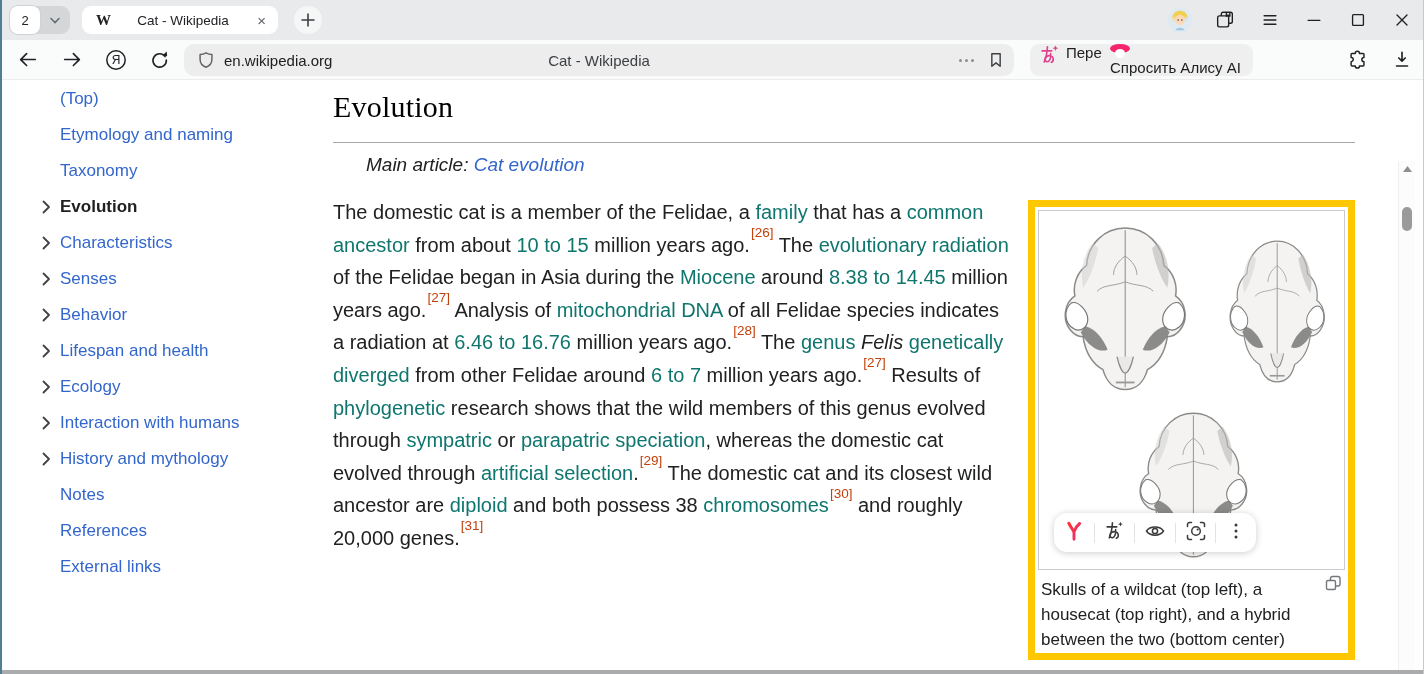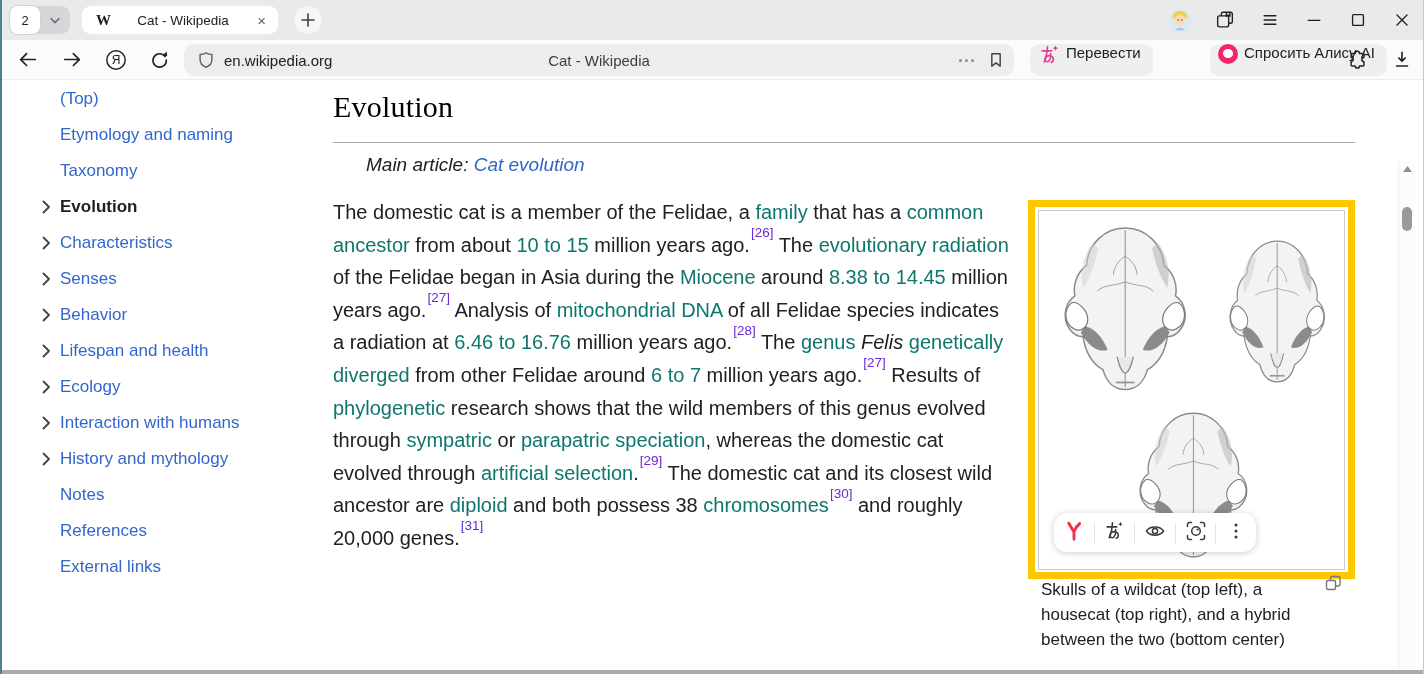--- a/index.html
+++ b/index.html
@@ -55,24 +55,24 @@
 
   
   .main { position:absolute; left:331px; top:9px; width:1022px; }
   .main h2 { font-family:"Liberation Serif", serif; font-weight:400; font-size:30px; color:#000;
     letter-spacing:0.2px; }
   .rule { position:absolute; left:0; top:52px; width:1022px; border-top:1px solid #a7a7a7; }
   .hatnote { position:absolute; left:33px; top:64px; font-style:italic; font-size:19px; color:#202122; }
   .hatnote a { color:#3366cc; text-decoration:none; }
   .para { position:absolute; left:0; top:106px; width:676px; font-size:20px; line-height:32.6px; color:#202122; }
   .para .wlink { color:#0f766e; text-decoration:none; }
-  .para sup.ref { font-size:13.5px; color:#6d28d9; line-height:0; position:relative; top:-7px; margin-left:1px; }
-
-  
-  .figure { position:absolute; left:1026px; top:119px; width:327px; height:379px;
+  .para sup.ref { font-size:13.5px; color:#c2410c; line-height:0; position:relative; top:-7px; margin-left:1px; }
+
+  
+  .figure { position:absolute; left:1026px; top:119px; width:327px; height:460px;
     border:7px solid #FFC700; background:#fff; }
   .imgbox { position:absolute; left:3px; top:3px; width:307px; height:360px; background:#fff;
     border:1px solid #c8ccd1; overflow:hidden; }
   .fig-toolbar { position:absolute; left:19px; top:306px; width:202px; height:39px; background:#fff;
     border-radius:13px; box-shadow:0 1px 7px rgba(0,0,0,0.2); display:flex; align-items:center;
     justify-content:space-evenly; z-index:3; }
   .fig-toolbar .sep { width:1px; height:20px; background:#e3e3e4; }
   .caption { position:absolute; left:6px; top:370px; width:288px; font-size:17px; line-height:25px; color:#202122; }
   .enlarge { position:absolute; right:6px; top:368px; }
 
@@ -192,21 +192,21 @@
 
   <div class="pill" style="left:1028px;">
     <svg width="22" height="22" viewBox="0 0 24 24" fill="none">
       <path d="M4.5 7.5 H15" stroke="#e0418e" stroke-width="1.8" stroke-linecap="round"></path>
       <path d="M10.3 3 C10 9 8.8 15 6.8 19.5" stroke="#e0418e" stroke-width="1.8" stroke-linecap="round"></path>
       <path d="M13.8 10.5 C14.3 15 12.8 19.6 9.8 19.3 C7.1 19 6.7 15.4 9.4 13.6 C12.1 11.8 16 12.8 16.6 15.7 C17 17.9 15.9 19.5 14.5 20" stroke="#e0418e" stroke-width="1.8" stroke-linecap="round" fill="none"></path>
       <path d="M19 1.5 l0.9 2.1 2.1 0.9 -2.1 0.9 -0.9 2.1 -0.9 -2.1 -2.1 -0.9 2.1 -0.9 z" fill="#e0418e"></path>
     </svg>
     <span>Перевести</span>
   </div>
-  <div class="pill" style="left:1208px;">
+  <div class="pill" style="left:1100px;flex-direction:column;">
     <span class="alice-dot"></span>
     <span>Спросить Алису AI</span>
   </div>
   <div class="nav-btn" style="left:1344px;">
     <svg width="22" height="22" viewBox="0 0 24 24" fill="none" stroke="#202124" stroke-width="1.6" stroke-linejoin="round">
       <path d="M9 4.8 a2.3 2.3 0 0 1 4.6 0 H17.5 a1 1 0 0 1 1 1 V9.2 a2.3 2.3 0 0 0 0 4.6 V17.5 a1 1 0 0 1 -1 1 H13.6 a2.3 2.3 0 0 1 -4.6 0 H5.5 a1 1 0 0 1 -1 -1 V13.8 a2.3 2.3 0 0 0 0 -4.6 V5.8 a1 1 0 0 1 1 -1 Z"></path>
     </svg>
   </div>
   <div class="nav-btn" style="left:1388px;">
     <svg width="22" height="22" viewBox="0 0 24 24" fill="none" stroke="#202124" stroke-width="1.8" stroke-linecap="round" stroke-linejoin="round">

